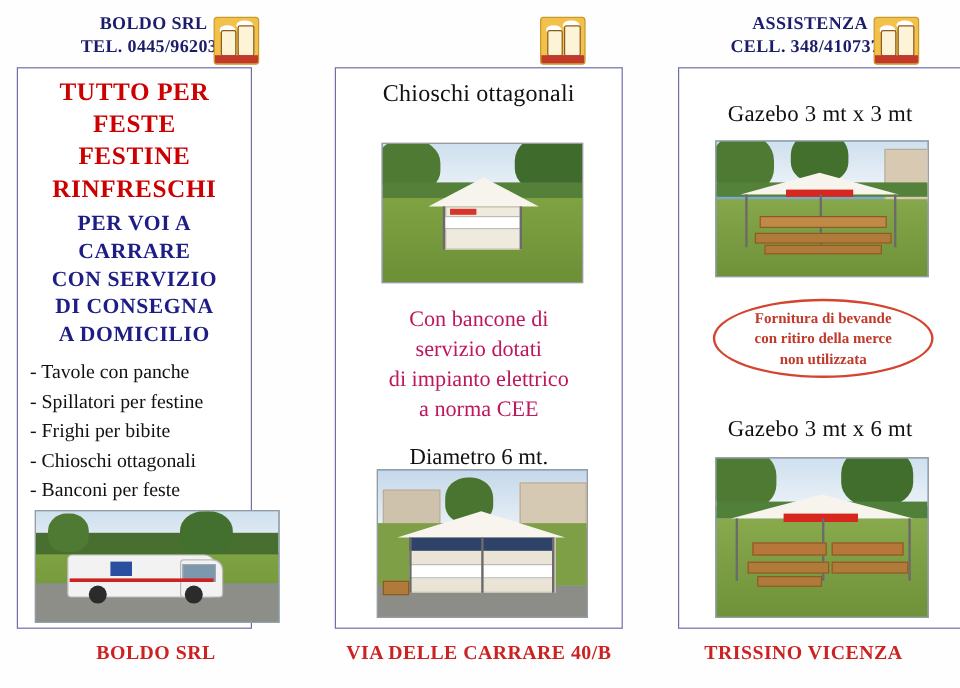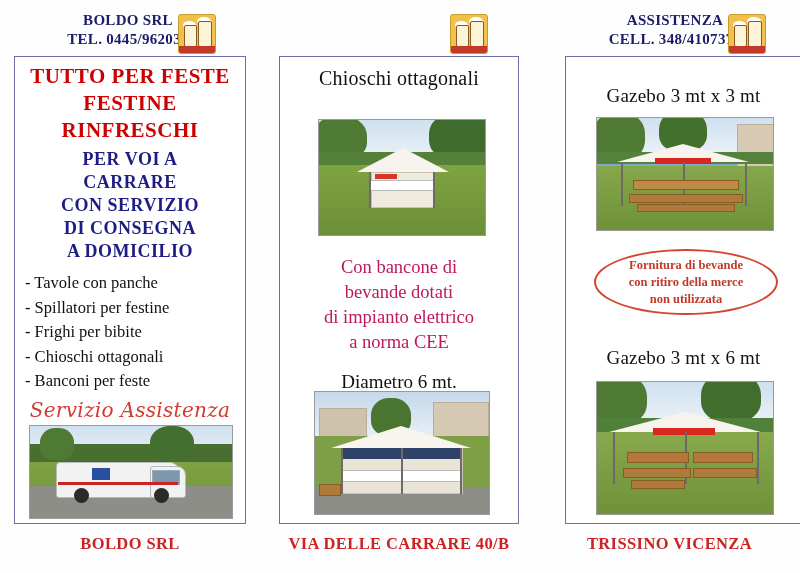--- a/index.html
+++ b/index.html
@@ -76,21 +76,21 @@
 
   
   .panel {
     position: absolute;
     top: 56px;
     height: 468px;
     background: #ffffff;
     border: 1px solid #6f6fa8;
     box-sizing: border-box;
   }
-  .panel-left  { left: 14px;  width: 232px; }
+  .panel-left  { left: 14px;  width: 196px; }
   .panel-mid   { left: 279px; width: 240px; }
   .panel-right { left: 565px; width: 276px; }
 
   
   .l-title {
     text-align: center;
     color: #cc0000;
     font-weight: bold;
     font-size: 21px;
     line-height: 27px;
@@ -317,21 +317,21 @@
                   border-bottom:24px solid #f6f4ec;"></div>
       <div class="kioskbody" style="left:52px; top:52px; width:62px; height:34px;"></div>
       <div class="kioskband" style="left:52px; top:60px; width:62px; height:9px;"></div>
       <div class="pole" style="left:50px; top:52px; height:36px;"></div>
       <div class="pole" style="left:114px; top:52px; height:36px;"></div>
       <div class="banner" style="left:56px; top:54px; width:22px; height:5px; background:#d8352a;"></div>
     </div>
 
     <div class="m-blue" style="position:absolute; left:10px; top:190px; width:218px;">
       <div>Con bancone di</div>
-      <div>bevande dotati</div>
+      <div>servizio dotati</div>
       <div>di impianto elettrico</div>
       <div>a norma CEE</div>
     </div>
 
     <div class="m-diam" style="position:absolute; left:10px; top:296px; width:218px;">Diametro 6 mt.</div>
 
     <div class="photo" style="position:absolute; left:34px; top:334px; width:174px; height:122px;">
       <div class="sky" style="height:44px; background:linear-gradient(#c5d8ea,#e6eef5);"></div>
       <div class="wall" style="left:4px; top:16px; width:46px; height:30px; background:#cfc2ad;"></div>
       <div class="wall" style="left:118px; top:10px; width:54px; height:36px; background:#d6c9b4;"></div>

